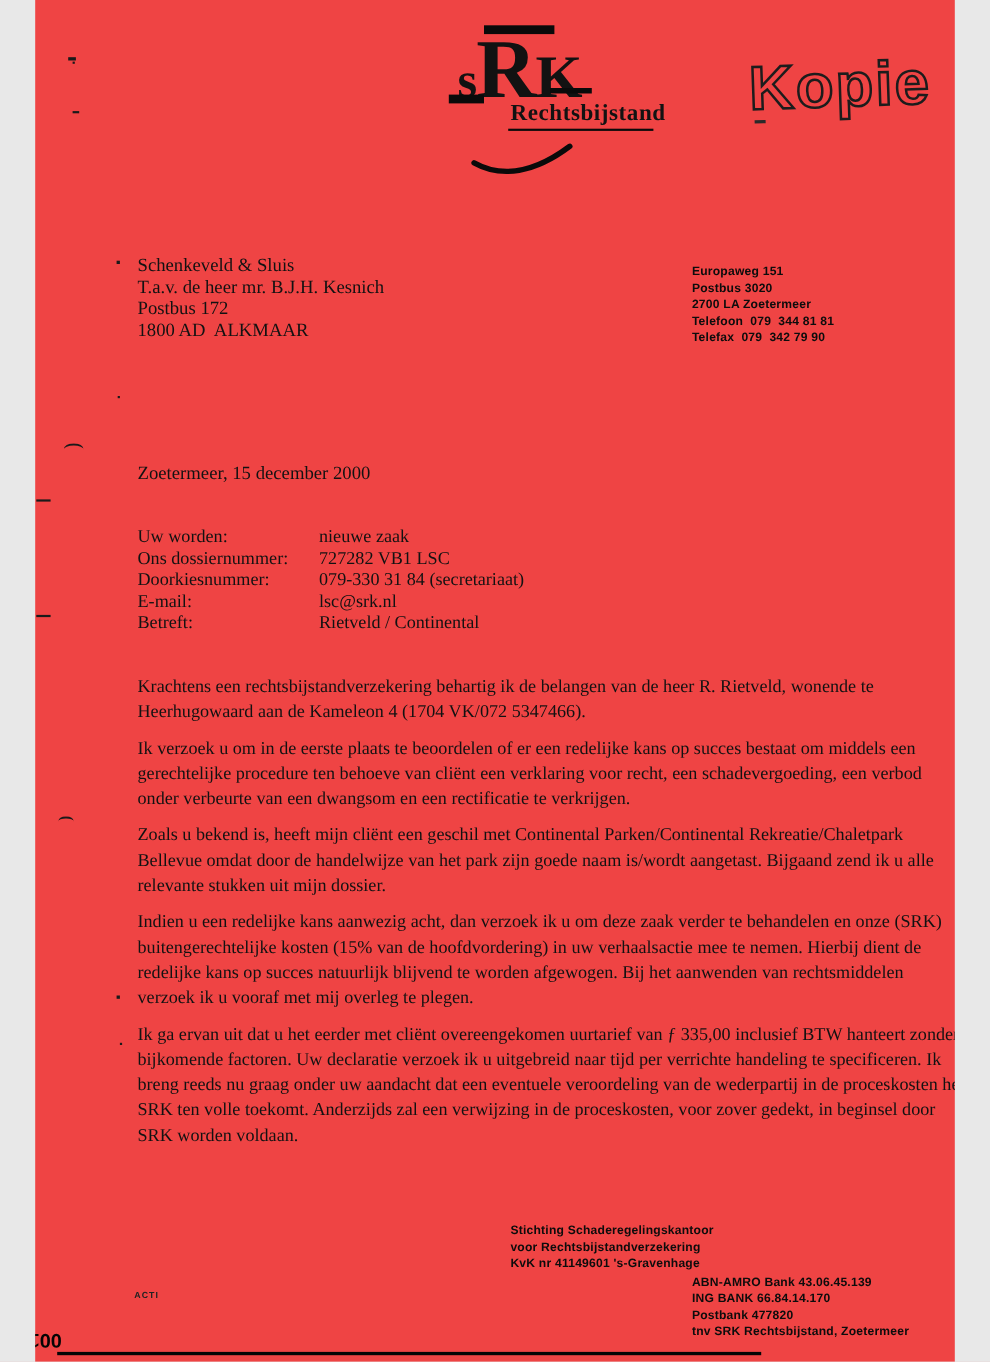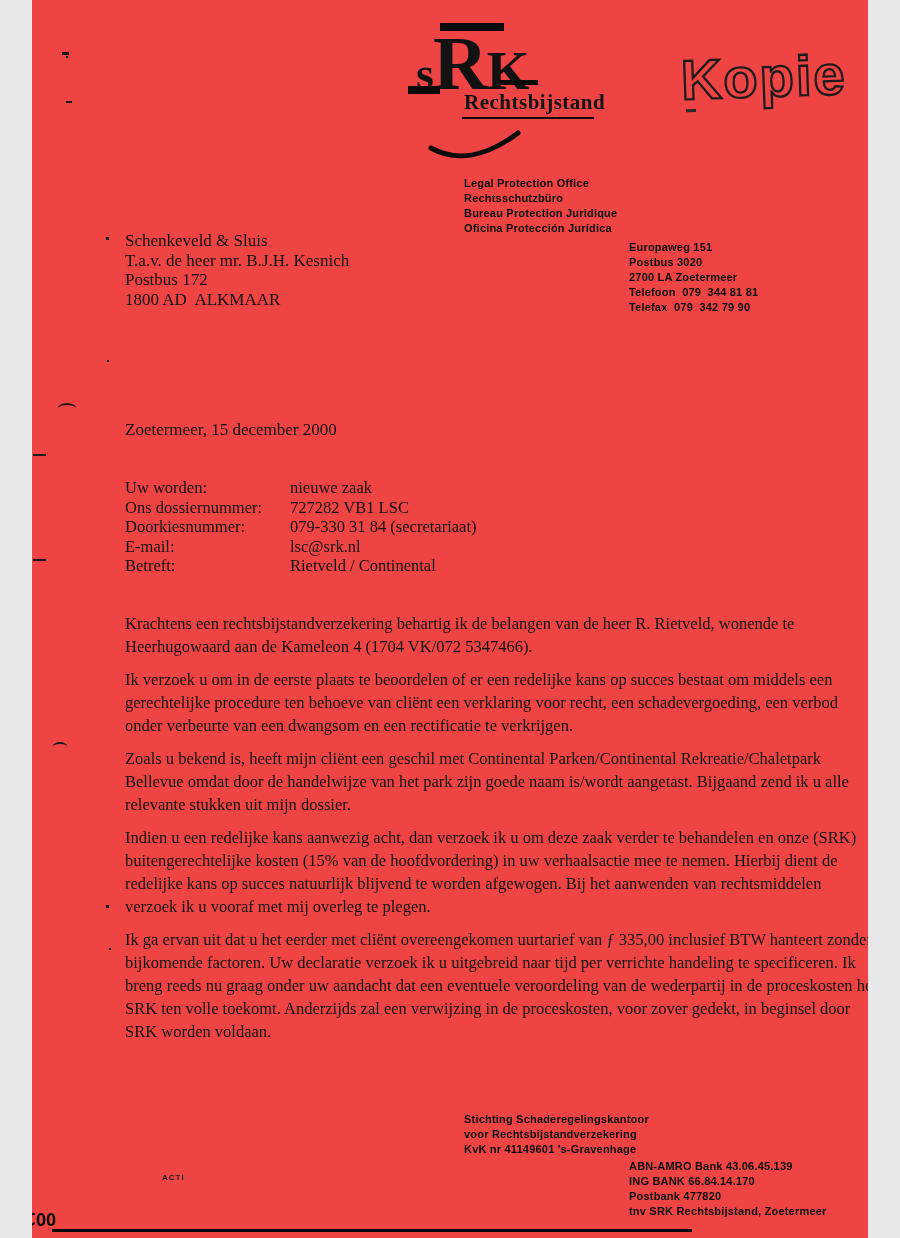--- a/index.html
+++ b/index.html
@@ -36,21 +36,21 @@
   .recipient div { white-space:pre; }
   .dateline { position:absolute; left:93px; top:420px; font-size:17px; }
   .refblock { position:absolute; left:93px; top:478px; font-size:16.5px; line-height:19.6px; }
   .refrow { display:flex; }
   .reflabel { width:165px; }
   .body { position:absolute; left:93px; top:612px; width:752px; font-size:16.5px; line-height:23px; }
   .body p { margin:0 0 10px 0; }
   .body .salutation { margin-bottom:14px; }
   
   .acti { position:absolute; left:90px; top:1173px; font-family:"Liberation Sans", sans-serif;
-          font-size:8px; font-weight:700; letter-spacing:1px; color:#222;margin-left:40px; }
+          font-size:8px; font-weight:700; letter-spacing:1px; color:#222; }
   .pagemark { position:absolute; left:-6px; top:1208px; font-family:"Liberation Sans", sans-serif;
               font-size:18px; font-weight:700; transform:rotate(180deg); color:#050505; }
   .bottomline { position:absolute; left:20px; top:1229px; width:640px; height:3px; background:#050505; }
   
   .art { position:absolute; background:#1a1a1a; }
   .art-arc { position:absolute; width:18px; height:9px; border-top:2px solid #1a1a1a;
              border-radius:50% 50% 0 0; background:none; }
 </style>
 </head>
 <body>
@@ -69,26 +69,20 @@
     </svg>
   </div>
 
   <div class="stamp">
     <svg width="210" height="78" viewBox="0 0 210 78">
       <text x="4" y="58" font-family="Liberation Sans, sans-serif" font-size="56" font-weight="bold" letter-spacing="2" fill="none" stroke="#1c1c1c" stroke-width="2.3">Kopie</text>
     </svg>
     <div class="stamp-mark"></div>
   </div>
 
-  <div class="sansblock offices">
-    <div>Legal Protection Office</div>
-    <div>Rechtsschutzbüro</div>
-    <div>Bureau Protection Juridique</div>
-    <div>Oficina Protección Jurídica</div>
-  </div>
 
   <div class="sansblock hq">
     <div>Europaweg 151</div>
     <div>Postbus 3020</div>
     <div>2700 LA Zoetermeer</div>
     <div>Telefoon  079  344 81 81</div>
     <div>Telefax  079  342 79 90</div>
   </div>
 
   <div class="recipient">

